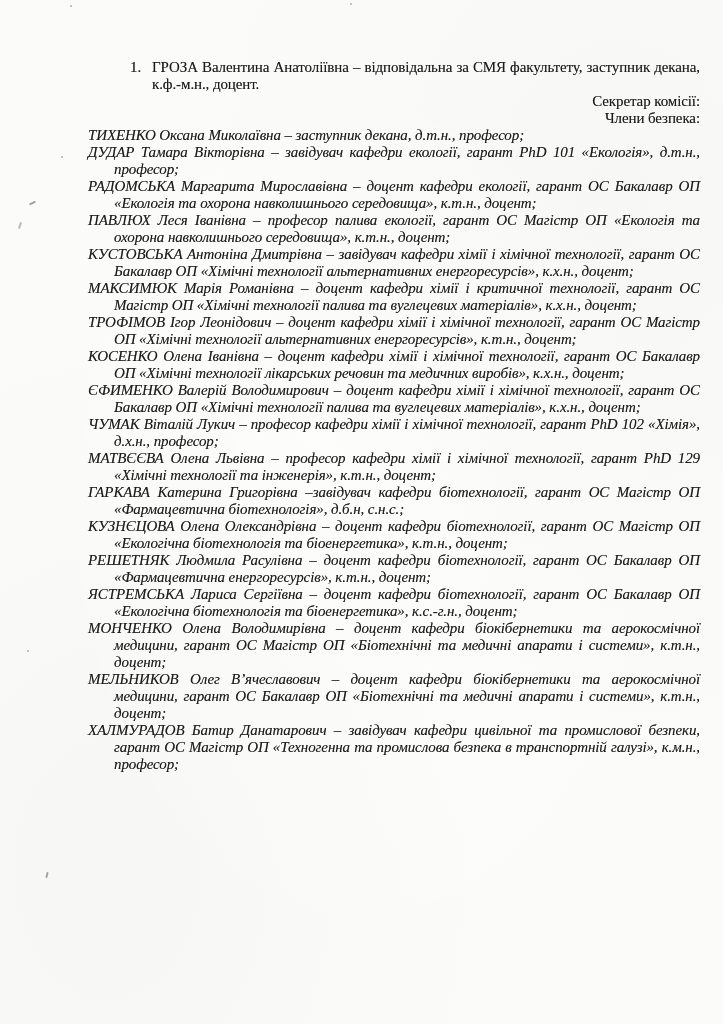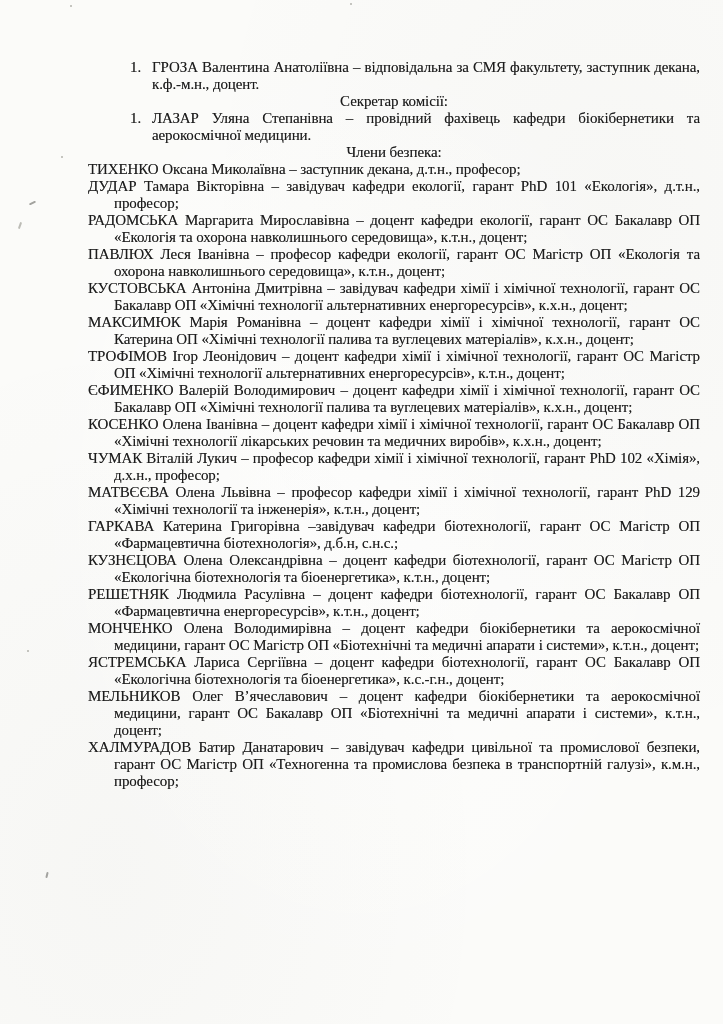--- a/index.html
+++ b/index.html
@@ -24,59 +24,58 @@
     left:88px; top:59px; width:612px;
     font-size:15px; line-height:17px;
     color:#1d1d1d;
     text-align:justify;
     letter-spacing:-0.1px;
     text-shadow:0 0 0.6px rgba(45,45,45,0.55);
   }
   .doc p{margin:0;}
   .num-item{padding-left:64px;}
   .num-item .num{display:inline-block;width:22px;margin-left:-22px;text-indent:0;}
-  .heading{margin-left:6px;text-align:center;}
-  .member{padding-left:26px;text-indent:-26px;}
+  .heading{margin-left:6px;text-align:right;}
+  .member{padding-left:26px;text-indent:-26px;font-style:italic;}
   .speck{position:absolute;background:rgba(90,90,84,0.55);border-radius:50%;}
   .speck.dash{width:7px;height:2px;border-radius:1px;transform:rotate(-25deg);}
   .speck.slash{width:2px;height:7px;border-radius:1px;transform:rotate(20deg);background:rgba(110,110,100,0.45);}
   .speck.tiny{width:2px;height:2px;background:rgba(110,110,100,0.5);}
   .speck.comma{width:2px;height:6px;border-radius:2px;transform:rotate(14deg);background:rgba(80,80,75,0.5);}
 </style>
 </head>
 <body>
 
 <div class="page">
 
   <div class="doc">
 
     <p class="num-item"><span class="num">1.</span><span>ГРОЗА Валентина Анатоліївна – відповідальна за СМЯ факультету, заступник декана, к.ф.-м.н., доцент.</span></p>
 
     <p class="heading">Секретар комісії:</p>
 
-    <p class="num-item"><span class="num">1.</span><span>ЛАЗАР Уляна Степанівна – провідний фахівець кафедри біокібернетики та аерокосмічної медицини.</span></p>
 
     <p class="heading">Члени безпека:</p>
 
     <p class="member">ТИХЕНКО Оксана Миколаївна – заступник декана, д.т.н., професор;</p>
     <p class="member">ДУДАР Тамара Вікторівна – завідувач кафедри екології, гарант PhD 101 «Екологія», д.т.н., професор;</p>
     <p class="member">РАДОМСЬКА Маргарита Мирославівна – доцент кафедри екології, гарант ОС Бакалавр ОП «Екологія та охорона навколишнього середовища», к.т.н., доцент;</p>
-    <p class="member">ПАВЛЮХ Леся Іванівна – професор кафедри екології, гарант ОС Магістр ОП «Екологія та охорона навколишнього середовища», к.т.н., доцент;</p>
+    <p class="member">ПАВЛЮХ Леся Іванівна – професор палива екології, гарант ОС Магістр ОП «Екологія та охорона навколишнього середовища», к.т.н., доцент;</p>
     <p class="member">КУСТОВСЬКА Антоніна Дмитрівна – завідувач кафедри хімії і хімічної технології, гарант ОС Бакалавр ОП «Хімічні технології альтернативних енергоресурсів», к.х.н., доцент;</p>
-    <p class="member">МАКСИМЮК Марія Романівна – доцент кафедри хімії і хімічної технології, гарант ОС Катерина ОП «Хімічні технології палива та вуглецевих матеріалів», к.х.н., доцент;</p>
+    <p class="member">МАКСИМЮК Марія Романівна – доцент кафедри хімії і критичної технології, гарант ОС Магістр ОП «Хімічні технології палива та вуглецевих матеріалів», к.х.н., доцент;</p>
     <p class="member">ТРОФІМОВ Ігор Леонідович – доцент кафедри хімії і хімічної технології, гарант ОС Магістр ОП «Хімічні технології альтернативних енергоресурсів», к.т.н., доцент;</p>
+    <p class="member">КОСЕНКО Олена Іванівна – доцент кафедри хімії і хімічної технології, гарант ОС Бакалавр ОП «Хімічні технології лікарських речовин та медичних виробів», к.х.н., доцент;</p>
     <p class="member">ЄФИМЕНКО Валерій Володимирович – доцент кафедри хімії і хімічної технології, гарант ОС Бакалавр ОП «Хімічні технології палива та вуглецевих матеріалів», к.х.н., доцент;</p>
-    <p class="member">КОСЕНКО Олена Іванівна – доцент кафедри хімії і хімічної технології, гарант ОС Бакалавр ОП «Хімічні технології лікарських речовин та медичних виробів», к.х.н., доцент;</p>
     <p class="member">ЧУМАК Віталій Лукич – професор кафедри хімії і хімічної технології, гарант PhD 102 «Хімія», д.х.н., професор;</p>
     <p class="member">МАТВЄЄВА Олена Львівна – професор кафедри хімії і хімічної технології, гарант PhD 129 «Хімічні технології та інженерія», к.т.н., доцент;</p>
     <p class="member">ГАРКАВА Катерина Григорівна –завідувач кафедри біотехнології, гарант ОС Магістр ОП «Фармацевтична біотехнологія», д.б.н, с.н.с.;</p>
     <p class="member">КУЗНЄЦОВА Олена Олександрівна – доцент кафедри біотехнології, гарант ОС Магістр ОП «Екологічна біотехнологія та біоенергетика», к.т.н., доцент;</p>
     <p class="member">РЕШЕТНЯК Людмила Расулівна – доцент кафедри біотехнології, гарант ОС Бакалавр ОП «Фармацевтична енергоресурсів», к.т.н., доцент;</p>
+    <p class="member">ЯСТРЕМСЬКА Лариса Сергіївна – доцент кафедри біотехнології, гарант ОС Бакалавр ОП «Екологічна біотехнологія та біоенергетика», к.с.-г.н., доцент;</p>
     <p class="member">МОНЧЕНКО Олена Володимирівна – доцент кафедри біокібернетики та аерокосмічної медицини, гарант ОС Магістр ОП «Біотехнічні та медичні апарати і системи», к.т.н., доцент;</p>
-    <p class="member">ЯСТРЕМСЬКА Лариса Сергіївна – доцент кафедри біотехнології, гарант ОС Бакалавр ОП «Екологічна біотехнологія та біоенергетика», к.с.-г.н., доцент;</p>
     <p class="member">МЕЛЬНИКОВ Олег В’ячеславович – доцент кафедри біокібернетики та аерокосмічної медицини, гарант ОС Бакалавр ОП «Біотехнічні та медичні апарати і системи», к.т.н., доцент;</p>
     <p class="member">ХАЛМУРАДОВ Батир Данатарович – завідувач кафедри цивільної та промислової безпеки, гарант ОС Магістр ОП «Техногенна та промислова безпека в транспортній галузі», к.м.н., професор;</p>
 
   </div>
 
   <div class="speck dash" style="left:29px;top:202px;"></div>
   <div class="speck slash" style="left:19px;top:222px;"></div>
   <div class="speck tiny" style="left:61px;top:156px;"></div>
   <div class="speck tiny" style="left:70px;top:5px;"></div>
   <div class="speck tiny" style="left:350px;top:3px;"></div>

